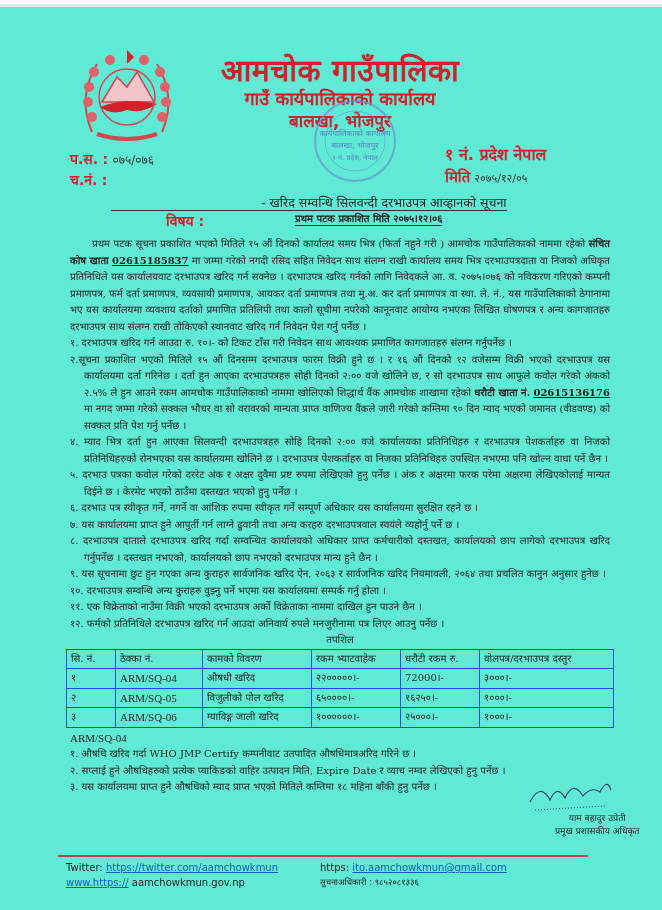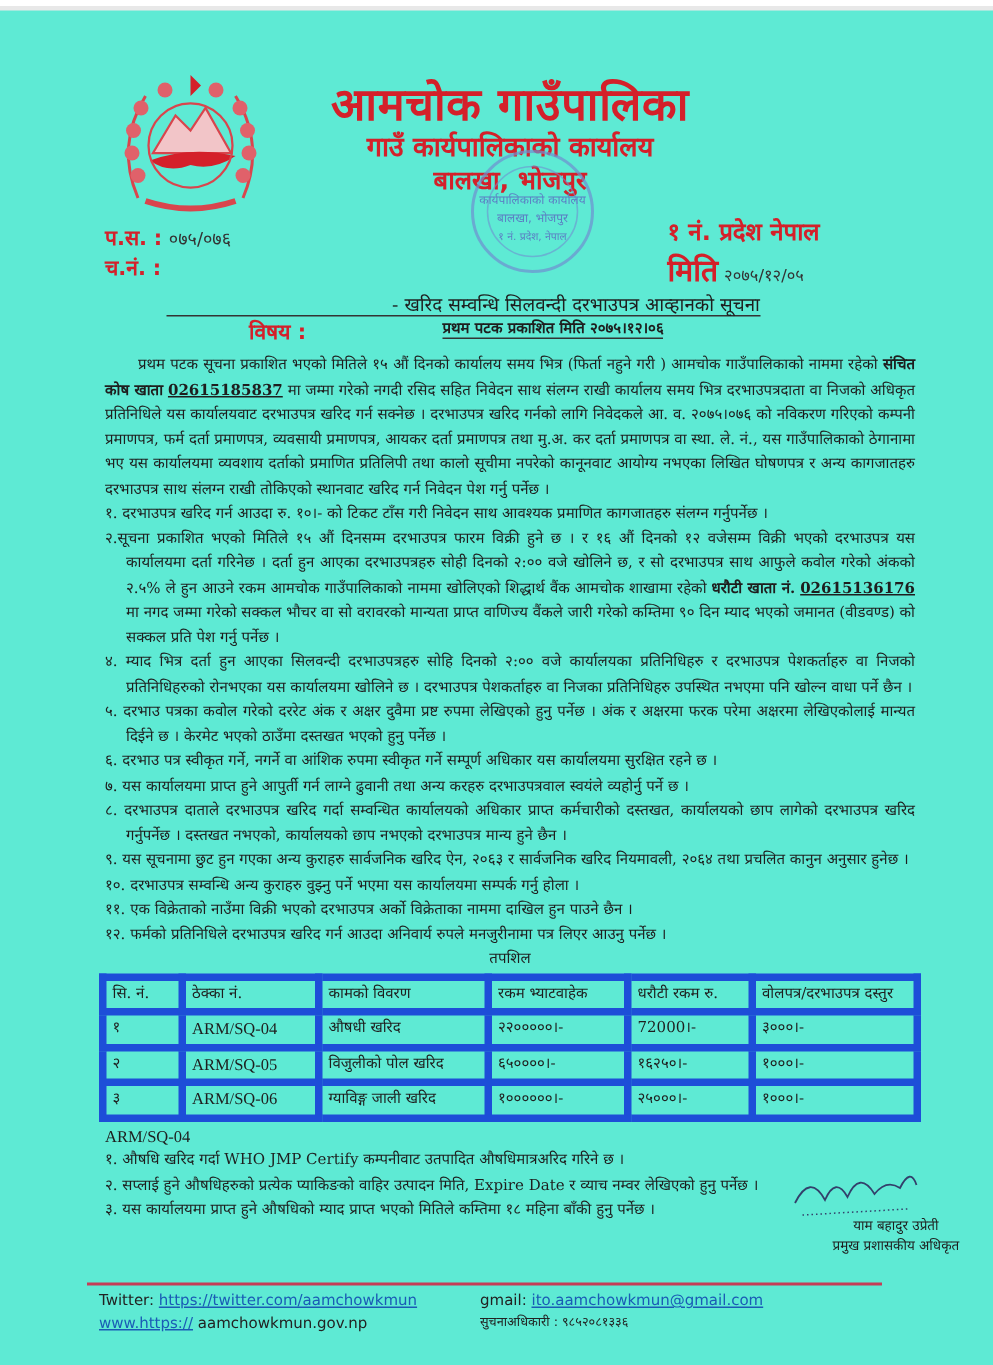--- a/index.html
+++ b/index.html
@@ -12,36 +12,36 @@
          font-family:"DejaVu Sans", sans-serif; font-weight:bold; }
   .org .l1 { font-size:30px; line-height:34px; letter-spacing:0.5px; }
   .org .l2 { font-size:18px; line-height:22px; }
   .org .l3 { font-size:17px; line-height:22px; }
   .stamp { position:absolute; left:310px; top:92px; width:90px; height:90px; }
   .meta-left { position:absolute; left:70px; top:145px; font-family:"DejaVu Sans", sans-serif; font-size:14px; line-height:20px; }
   .meta-left .k { color:#d4202a; font-weight:bold; }
   .meta-left .v { color:#333; font-size:12px; }
   .meta-right { position:absolute; left:445px; top:140px; font-family:"DejaVu Sans", sans-serif; }
   .meta-right .p { color:#d4202a; font-weight:bold; font-size:16px; line-height:22px; }
-  .meta-right .d { color:#d4202a; font-weight:bold; font-size:20px; }
+  .meta-right .d { color:#d4202a; font-weight:bold; font-size:15px; }
   .meta-right .dv { color:#333; font-size:11px; font-weight:normal; margin-left:4px; }
   .subject-title { position:absolute; left:0; width:618px; top:190px; text-align:center; font-size:12.5px; }
   .subject-title span { border-bottom:1px solid #333; padding-left:150px; }
   .subject-row { position:absolute; left:0; width:662px; top:207px; }
   .subject-row .lbl { position:absolute; left:166px; color:#d4202a; font-weight:bold; font-family:"DejaVu Sans", sans-serif; font-size:14px; }
   .subject-row .pub { position:absolute; left:295px; font-size:10px; font-weight:bold; border-bottom:1px solid #333; }
   .body { position:absolute; left:70px; top:232px; width:540px; font-size:10px; line-height:16.5px; text-align:justify; }
   .body p { margin:0; }
   .indent { text-indent:22px; }
   .hang { padding-left:14px; text-indent:-14px; }
   .acct { font-weight:bold; }
   .acct-num { font-weight:bold; font-size:10px; text-decoration:underline; }
   .tapshil { text-align:center; margin-top:0; font-size:10px; }
   table { border-collapse:collapse; width:548px; margin-left:-4px; font-size:10px; }
-  td, th { border:5px solid #1d4ed8; padding:1px 4px; text-align:left; font-weight:normal; height:16px; }
+  td, th { border:1px solid #1d4ed8; padding:1px 4px; text-align:left; font-weight:normal; height:16px; }
   td.code { font-family:"Liberation Serif", serif; font-size:11px; }
   .notes { margin-top:2px; }
   .notes .h { font-family:"Liberation Serif", serif; font-size:11px; }
   .sign { position:absolute; left:555px; top:808px; text-align:center; font-size:9px; line-height:13px; }
   .sign .scribble { position:absolute; left:-30px; top:-40px; width:90px; height:40px; }
   .redline { position:absolute; left:58px; top:851px; width:530px; height:2px; background:#c43d57; }
   .footer { position:absolute; top:856px; font-family:"DejaVu Sans", sans-serif; font-size:10px; line-height:15px; color:#222; }
   .footer a { color:#1a5bb5; text-decoration:underline; }
   .f-left { left:66px; }
   .f-right { left:320px; }
@@ -181,16 +181,16 @@
     <div>प्रमुख प्रशासकीय अधिकृत</div>
   </div>
 
   <div class="redline"></div>
 
   <div class="footer f-left">
     <div><span>Twitter: </span><a href="#">https://twitter.com/aamchowkmun</a></div>
     <div><a href="#">www.https://</a><span> aamchowkmun.gov.np</span></div>
   </div>
   <div class="footer f-right">
-    <div><span>gmail: </span><a href="#">ito.aamchowkmun@gmail.com</a></div>
+    <div><span>https: </span><a href="#">ito.aamchowkmun@gmail.com</a></div>
     <div class="small">सुचनाअधिकारी : ९८५२०८१३३६</div>
   </div>
 </div>
 
 </body></html>

